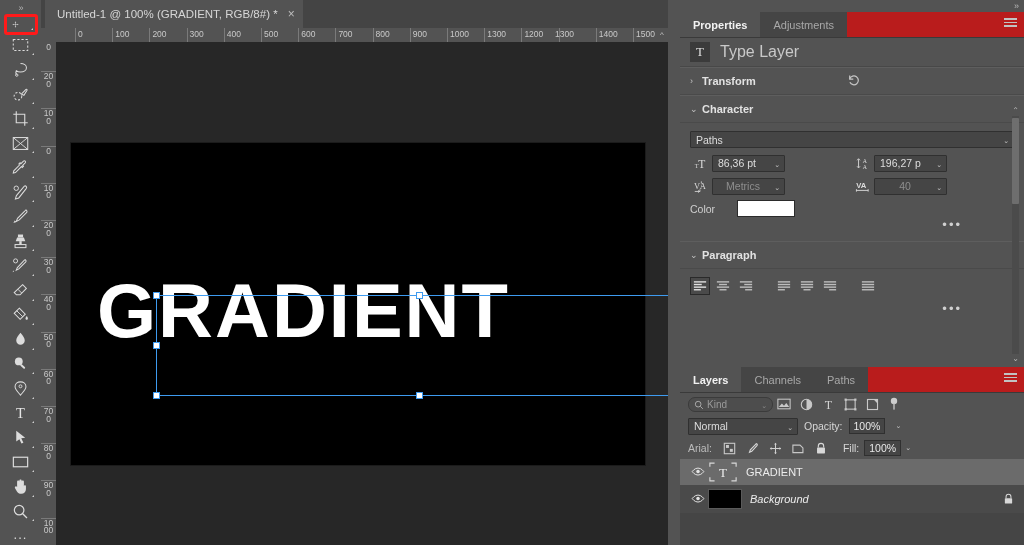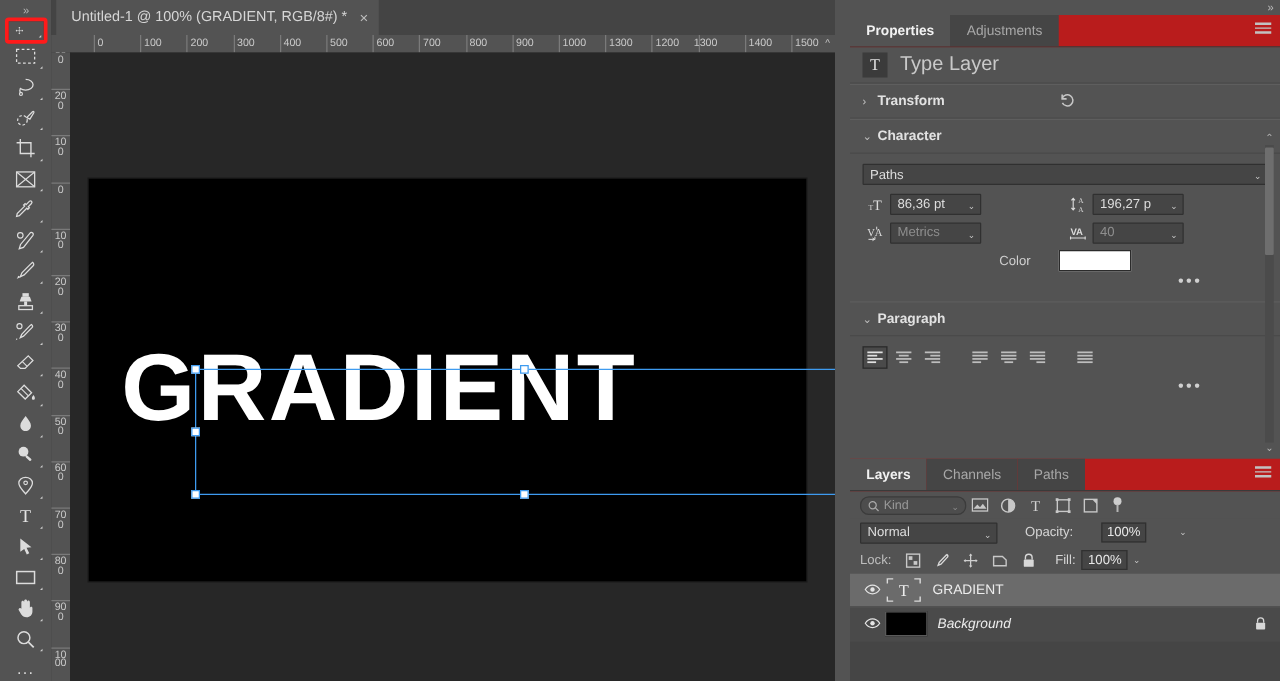--- a/index.html
+++ b/index.html
@@ -121,27 +121,27 @@
   .caret{display:inline-block;width:12px;color:#c4c4c4;font-size:9px;font-weight:normal;}
   .reset-ico{position:absolute;left:166px;top:4px;}
 
   .char-body{padding:8px 10px 6px 10px;}
   .sel{
     background:#454545;border:1px solid #303030;height:17px;box-sizing:border-box;
     display:flex;align-items:center;position:relative;color:#ddd;font-size:10.5px;
     padding:0 16px 0 5px;border-radius:1px;
   }
   .sel .arr{position:absolute;right:4px;top:5px;color:#c8c8c8;font-size:7px;}
-  .sel.dim{color:#8e8e8e;}
+  .sel.dim{color:#8e8e8e;justify-content:center;}
   .sel.full{width:100%;margin-bottom:6px;}
   .fld-row{display:flex;align-items:center;margin-bottom:5px;}
   .fld{display:flex;align-items:center;width:50%;}
   .fico{width:22px;height:18px;display:flex;align-items:center;justify-content:center;}
   .fval{width:73px;}
-  .color-row{display:flex;align-items:center;justify-content:center;margin-top:5px;gap:16px;}
+  .color-row{display:flex;align-items:center;justify-content:flex-start;margin-top:5px;gap:16px;}
   .color-lbl{font-size:10.5px;color:#cfcfcf;margin-right:6px;}
   .color-sw{width:56px;height:15px;background:#fff;border:1px solid #2b2b2b;}
   .dots{text-align:right;color:#d0d0d0;font-size:13px;letter-spacing:2px;
     padding:2px 52px 4px 0;line-height:12px;}
 
   .para-body{padding:8px 10px 2px 10px;}
   .align-row{display:flex;align-items:center;}
   .abtn{width:20px;height:18px;margin-right:3px;display:flex;align-items:center;
     justify-content:center;box-sizing:border-box;}
   .abtn.on{border:1px solid #2a2a2a;background:#4a4a4a;}
@@ -155,21 +155,21 @@
   .pscroll .thumb{position:absolute;left:1px;top:12px;width:7px;height:86px;background:#6e6e6e;border-radius:1px;}
 
   
   .layers{position:absolute;left:0;top:367px;width:344px;height:178px;background:#535353;}
   .filter-row{height:22px;display:flex;align-items:center;padding:0 8px;background:#535353;}
   .kindsel{width:85px;height:15px;background:#4d4d4d;border:1px solid #3b3b3b;box-sizing:border-box;
     display:flex;align-items:center;color:#9a9a9a;font-size:10px;position:relative;padding-left:18px;border-radius:7px;}
   .kindsel .mag{position:absolute;left:5px;top:2px;}
   .kindsel .arr{position:absolute;right:5px;top:4px;color:#8d8d8d;font-size:7px;}
   .fico2{width:22px;height:16px;display:flex;align-items:center;justify-content:center;}
-  .blend-row{height:22px;display:flex;align-items:center;padding:0 8px;gap:22px;}
+  .blend-row{height:22px;display:flex;align-items:center;padding:0 8px;gap:6px;}
   .blendsel{width:110px;}
   .opac-lbl{font-size:10.5px;color:#d6d6d6;}
   .numbox{background:#454545;border:1px solid #303030;height:16px;box-sizing:border-box;
     display:flex;align-items:center;padding:0 4px;color:#e8e8e8;font-size:10.5px;}
   .numarr{color:#c8c8c8;font-size:7px;margin-left:4px;}
   .lock-row{height:22px;display:flex;align-items:center;padding:0 8px;gap:0;}
   .lock-lbl{font-size:10.5px;color:#bdbdbd;margin-right:6px;}
   .lico{width:23px;height:16px;display:flex;align-items:center;justify-content:center;}
   .fill-lbl{font-size:10.5px;color:#d6d6d6;margin-left:10px;margin-right:5px;}
 
@@ -735,21 +735,21 @@
           <span class="arr">⌄</span>
         </span>
         <span class="opac-lbl">Opacity:</span>
         <span class="numbox">
           <span>100%</span>
         </span>
         <span class="numarr">⌄</span>
       </div>
 
       <div class="lock-row">
-        <span class="lock-lbl">Lock:</span>
+        <span class="lock-lbl">Arial:</span>
         <span class="lico">
           <svg width="13" height="13" viewBox="0 0 14 14">
               <rect x="1.4" y="1.4" width="11.2" height="11.2" fill="none" stroke="#c8c8c8" stroke-width="1.2"></rect>
               <g fill="#c8c8c8">
                 <rect x="3.2" y="3.2" width="3.2" height="3.2"></rect>
                 <rect x="7.4" y="7.4" width="3.2" height="3.2"></rect>
               </g>
             </svg>
         </span>
         <span class="lico">

